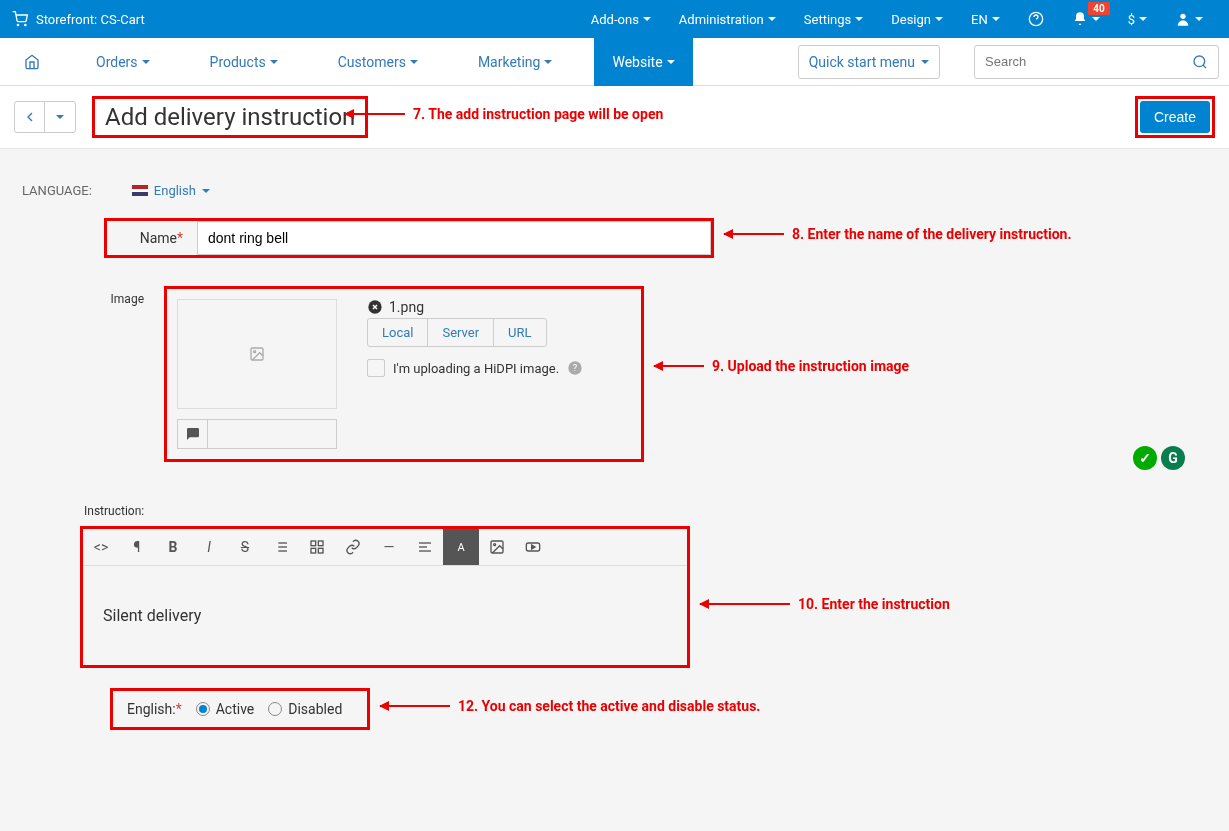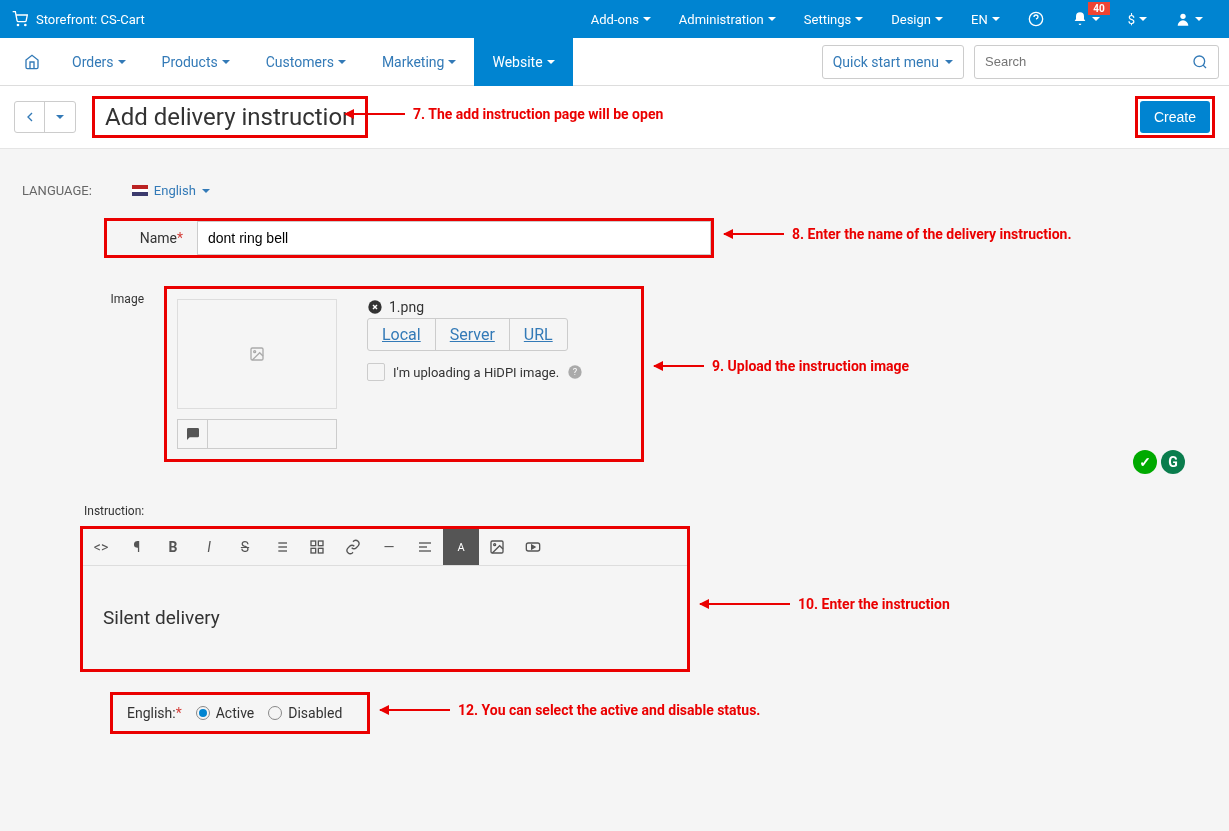--- a/index.html
+++ b/index.html
@@ -3,21 +3,21 @@
 <meta charset="utf-8">
 <style>
   * { box-sizing: border-box; margin: 0; padding: 0; }
   body { font-family: -apple-system, BlinkMacSystemFont, "Segoe UI", Roboto, Arial, sans-serif; font-size: 14px; color: #333; background: #f5f5f5; width: 1229px; }
   .topbar { background: #0084d1; height: 38px; display: flex; align-items: center; padding: 0 12px; color: #fff; }
   .topbar .store { display: flex; align-items: center; gap: 8px; font-size: 13px; }
   .topbar .right { margin-left: auto; display: flex; align-items: center; gap: 0; }
   .top-item { padding: 0 14px; height: 38px; display: flex; align-items: center; gap: 4px; font-size: 13px; cursor: pointer; position: relative; }
   .caret-down { width: 0; height: 0; border-left: 4px solid transparent; border-right: 4px solid transparent; border-top: 4px solid #fff; display: inline-block; }
   .badge { position: absolute; top: 2px; right: 4px; background: #e43; color: #fff; font-size: 10px; border-radius: 0; padding: 1px 5px; font-weight: bold; }
-  .subnav { background: #fff; height: 48px; display: flex; align-items: center; border-bottom: 1px solid #ddd; padding: 0 10px; }
+  .subnav { background: #fff; height: 48px; display: flex; align-items: center; border-bottom: 1px solid #ddd; padding: 0 10px; gap: 24px; }
   .subnav .home { padding: 0 14px; height: 48px; display: flex; align-items: center; color: #337ab7; cursor: pointer; }
   .subnav .menu-item { color: #337ab7; padding: 0 18px; height: 48px; display: flex; align-items: center; gap: 4px; cursor: pointer; }
   .subnav .menu-item.active { background: #0084d1; color: #fff; }
   .subnav .menu-item .caret-down { border-top-color: #337ab7; }
   .subnav .menu-item.active .caret-down { border-top-color: #fff; }
   .subnav .spacer { flex: 1; }
   .qstart { border: 1px solid #ccc; border-radius: 3px; height: 34px; padding: 0 10px; display: flex; align-items: center; gap: 6px; color: #337ab7; cursor: pointer; margin-right: 10px; }
   .qstart .caret-down { border-top-color: #337ab7; }
   .search-wrap { display: flex; align-items: center; border: 1px solid #ccc; border-radius: 3px; height: 34px; width: 245px; }
   .search-wrap input { border: none; outline: none; flex: 1; padding: 0 10px; font-size: 13px; }
@@ -41,30 +41,30 @@
   .row { display: flex; align-items: flex-start; padding: 8px 0; }
   .row .label { width: 200px; text-align: right; padding-right: 20px; padding-top: 6px; color: #333; font-size: 12px; }
   .req { color: #d43f3a; }
   .name-box { border: 3px solid #ea0000; width: 610px; display: flex; align-items: center; }
   .name-box .label { width: 90px; text-align: right; padding-right: 14px; }
   .name-box input { flex: 1; height: 34px; border: 1px solid #ccc; padding: 0 10px; font-size: 14px; outline: none; }
   .image-box { border: 3px solid #ea0000; width: 480px; padding: 10px; display: flex; gap: 30px; }
   .img-placeholder { width: 160px; height: 110px; border: 1px solid #ddd; display: flex; align-items: center; justify-content: center; color: #aaa; }
   .img-controls .filename { display: flex; align-items: center; gap: 6px; margin-bottom: 3px; color: #333; }
   .tabset { display: flex; border: 1px solid #ccc; border-radius: 3px; overflow: hidden; width: fit-content; margin-bottom: 12px; }
-  .tabset div { padding: 6px 14px; color: #337ab7; cursor: pointer; border-right: 1px solid #ccc; font-size: 16px; text-decoration: underline; }
+  .tabset div { padding: 6px 14px; color: #337ab7; cursor: pointer; border-right: 1px solid #ccc; font-size: 13px; }
   .tabset div:last-child { border-right: none; }
   .hidpi { display: flex; align-items: center; gap: 8px; color: #333; font-size: 13px; }
   .hidpi .chk { width: 18px; height: 18px; border: 1px solid #ccc; border-radius: 2px; }
   .alt-row { display: flex; align-items: center; border: 1px solid #ccc; width: 160px; height: 30px; margin-top: 10px; }
   .alt-row .icon { width: 30px; display: flex; align-items: center; justify-content: center; border-right: 1px solid #ccc; height: 100%; }
   .instr-box { border: 3px solid #ea0000; width: 610px; }
   .instr-box .toolbar { display: flex; border-bottom: 1px solid #ddd; }
   .instr-box .toolbar div { width: 36px; height: 36px; display: flex; align-items: center; justify-content: center; color: #555; cursor: pointer; }
-  .instr-box .editor { padding: 40px 20px; font-size: 19px; min-height: 80px; }
+  .instr-box .editor { padding: 40px 20px; font-size: 16px; min-height: 80px; }
   .status-box { border: 3px solid #ea0000; width: 260px; padding: 10px 14px; display: flex; align-items: center; gap: 14px; }
   .radio-item { display: flex; align-items: center; gap: 6px; }
   .radio { width: 14px; height: 14px; border: 1px solid #888; border-radius: 50%; display: flex; align-items: center; justify-content: center; }
   .radio.checked::after { content: ''; width: 8px; height: 8px; background: #0084d1; border-radius: 50%; }
   .grammarly { position: absolute; right: 30px; bottom: 260px; display: flex; gap: 4px; }
   .g-badge { width: 24px; height: 24px; border-radius: 50%; display: flex; align-items: center; justify-content: center; color: #fff; font-weight: bold; }
   svg { width: 16px; height: 16px; }
 </style>
 </head>
 <body>

